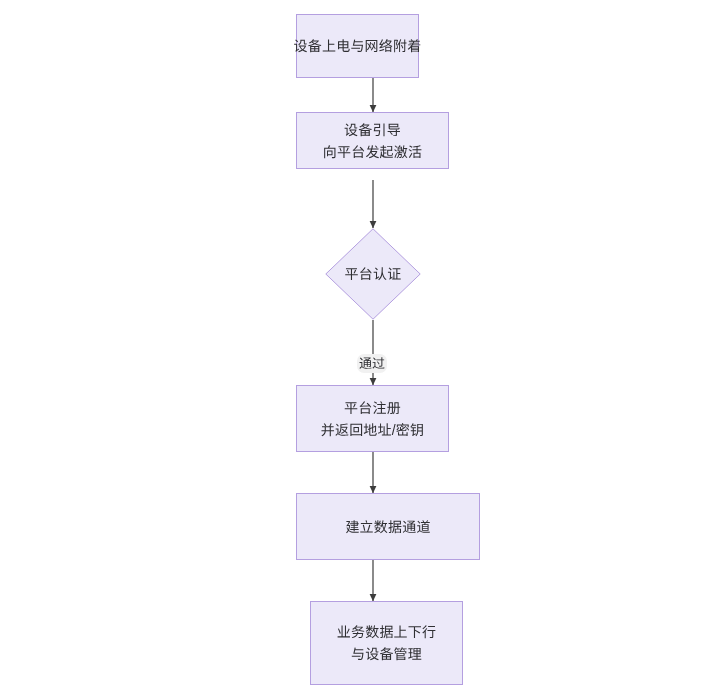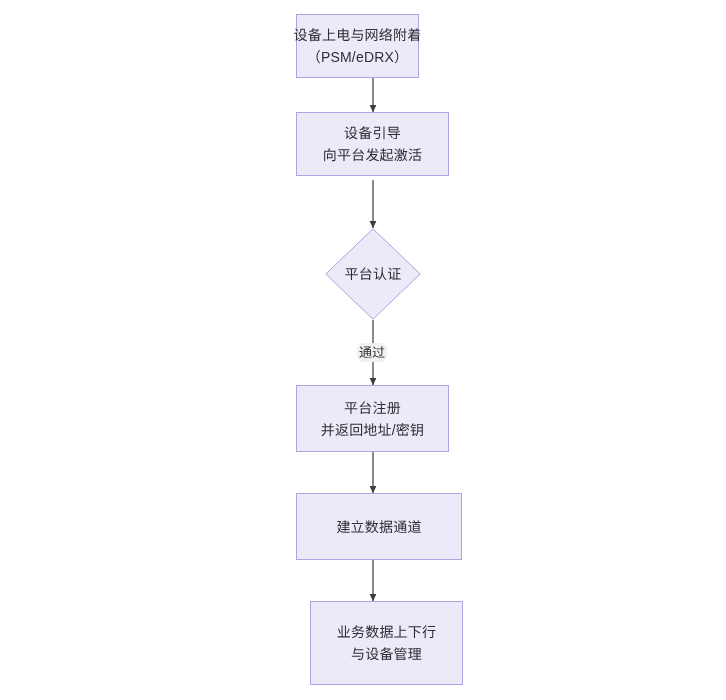--- a/index.html
+++ b/index.html
@@ -94,42 +94,41 @@
         <line x1="373" y1="180" x2="373" y2="228" stroke="#3d3d3d" stroke-width="1.2" marker-end="url(#arrowhead)"></line>
         <line x1="373" y1="320" x2="373" y2="385" stroke="#3d3d3d" stroke-width="1.2" marker-end="url(#arrowhead)"></line>
         <line x1="373" y1="452" x2="373" y2="493" stroke="#3d3d3d" stroke-width="1.2" marker-end="url(#arrowhead)"></line>
         <line x1="373" y1="560" x2="373" y2="601" stroke="#3d3d3d" stroke-width="1.2" marker-end="url(#arrowhead)"></line>
       </g>
   </svg>
 
   <div id="node-layer">
       <div class="node process" style="left: 296px; top: 14px; width: 123px; height: 64px;">
         <span class="node-line">设备上电与网络附着</span>
-        <span class="node-line">（PSM/eDRX）</span>
       </div>
-      <div class="node process" style="left: 296px; top: 112px; width: 153px; height: 64px; text-align: right;">
+      <div class="node process" style="left: 296px; top: 112px; width: 153px; height: 57px; text-align: right;">
         <span class="node-line">设备引导</span>
         <span class="node-line">向平台发起激活</span>
       </div>
       <div class="node decision" style="left: 325px; top: 228px; width: 96px; height: 92px;">
         <svg class="decision-shape" viewBox="0 0 96 92">
           <polygon points="48,0.8 95.2,46 48,91.2 0.8,46" fill="#ece9f9" stroke="#b49fe0" stroke-width="1"></polygon>
         </svg>
         <div class="decision-label">平台认证</div>
       </div>
       <div class="node process" style="left: 296px; top: 385px; width: 153px; height: 67px;">
         <span class="node-line">平台注册</span>
         <span class="node-line">并返回地址/密钥</span>
       </div>
-      <div class="node process" style="left: 296px; top: 493px; width: 166px; height: 67px;">
+      <div class="node process" style="left: 296px; top: 493px; width: 184px; height: 67px;">
         <span class="node-line">建立数据通道</span>
       </div>
       <div class="node process" style="left: 296px; top: 601px; width: 153px; height: 84px; margin-left: 14px;">
         <span class="node-line">业务数据上下行</span>
         <span class="node-line">与设备管理</span>
       </div>
     </div>
 
   <div id="label-layer">
-      <div class="edge-label" style="left: 357px; top: 343px; border-radius: 7px;">通过</div>
+      <div class="edge-label" style="left: 357px; top: 354px; border-radius: 7px;">通过</div>
     </div>
 
 </div>
 
 </body></html>

